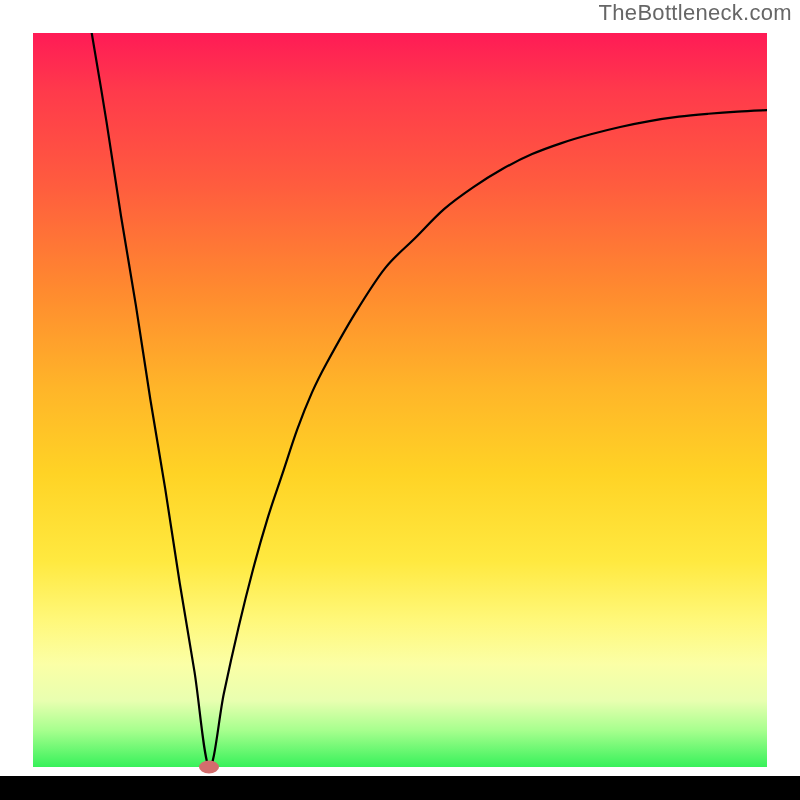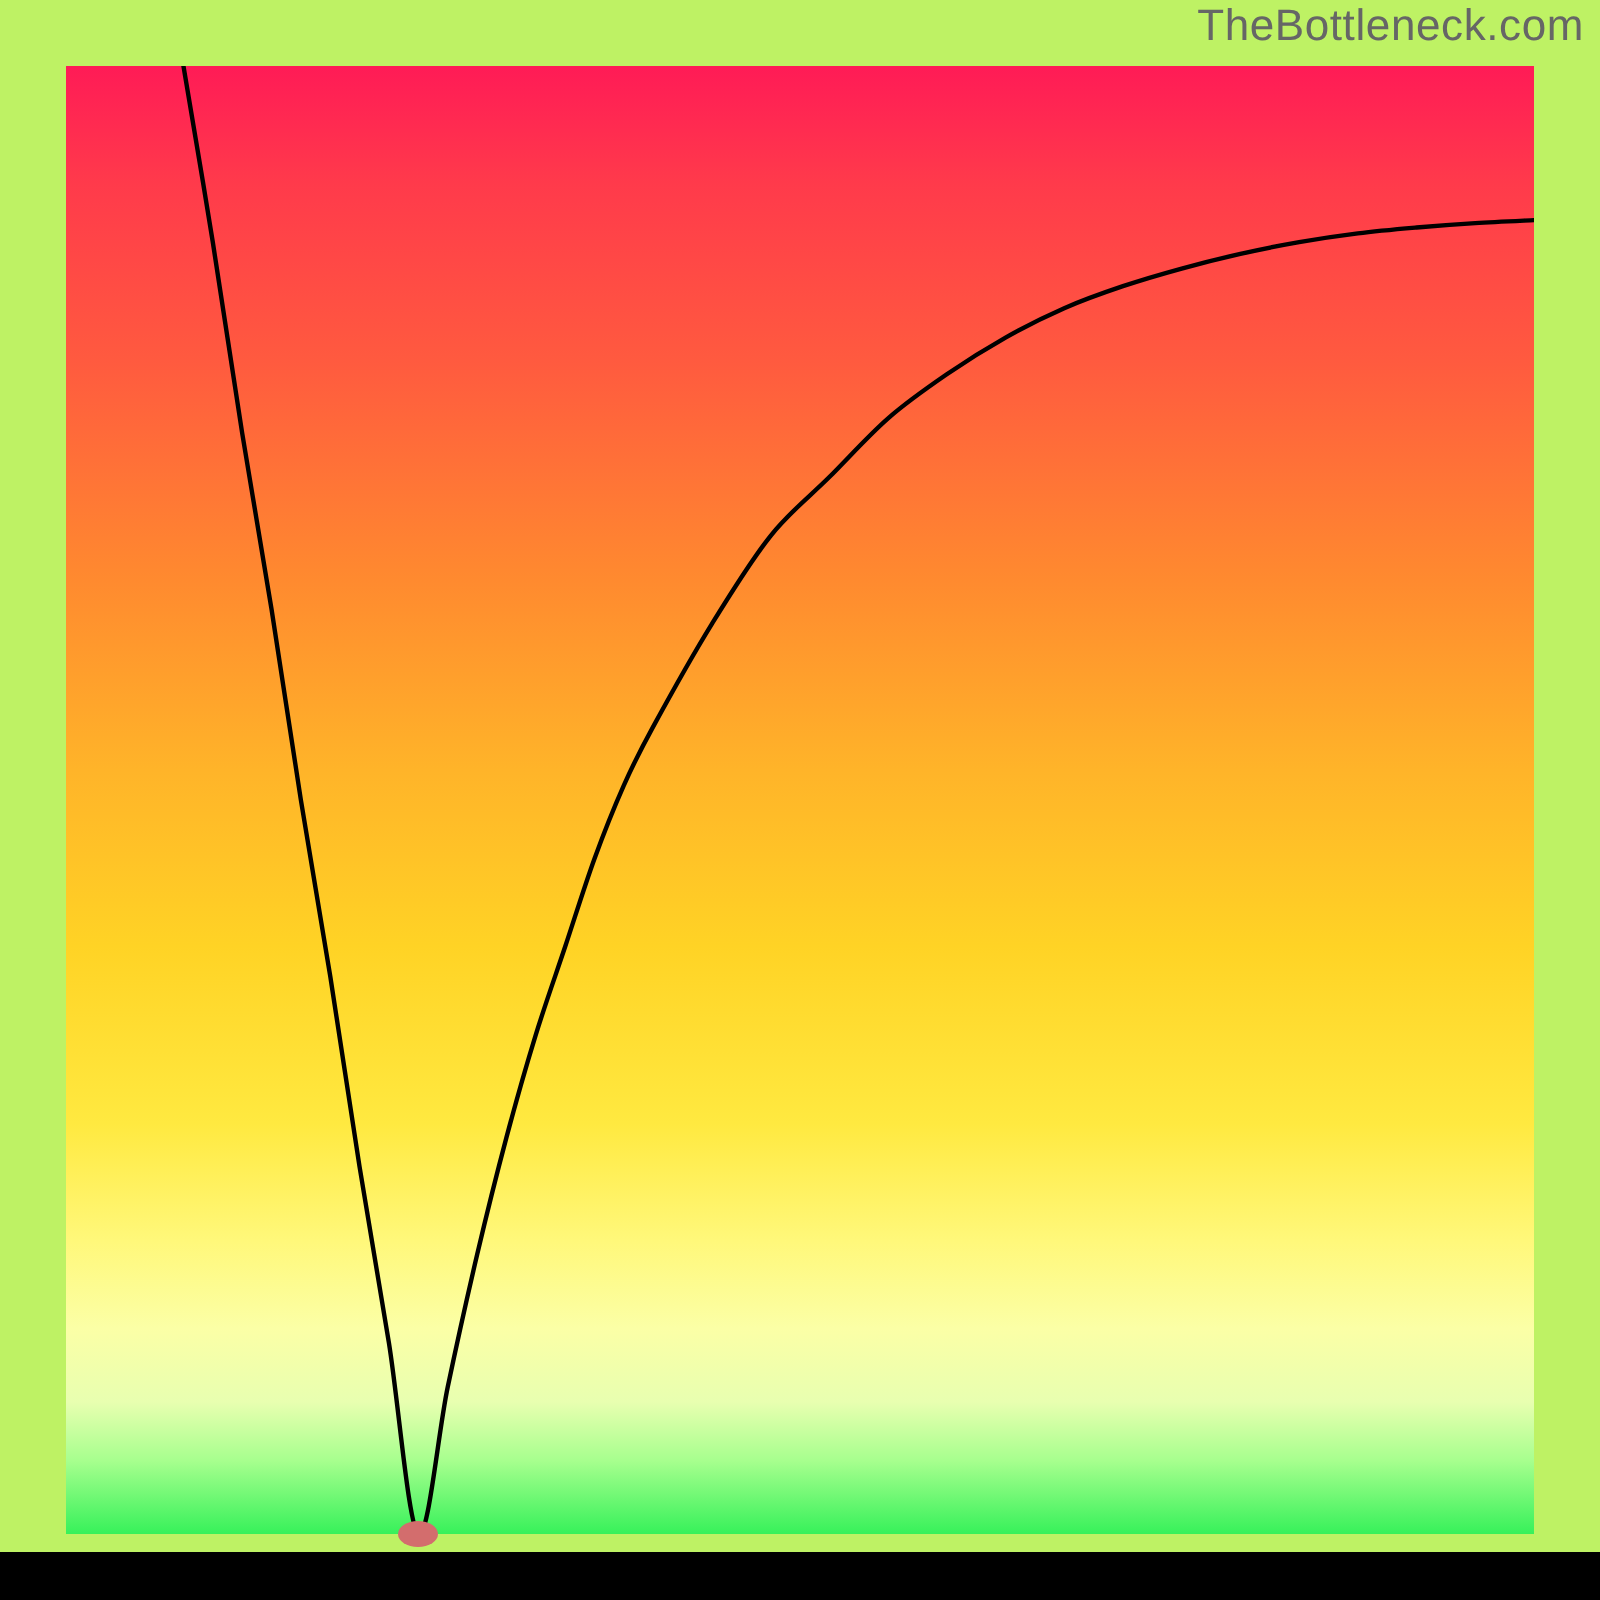--- a/index.html
+++ b/index.html
@@ -10,21 +10,21 @@
     overflow: hidden;
     background: #000;
     font-family: Arial, Helvetica, sans-serif;
   }
   .frame {
     position: absolute;
     left: 0;
     top: 0;
     width: 800px;
     height: 776px;
-    background: #bef264;
+    background: #ffffff;
   }
   .watermark {
     position: absolute;
     top: 0;
     right: 8px;
     color: #666;
     font-size: 22px;
     font-weight: 500;
     letter-spacing: 0.3px;
     z-index: 10;

